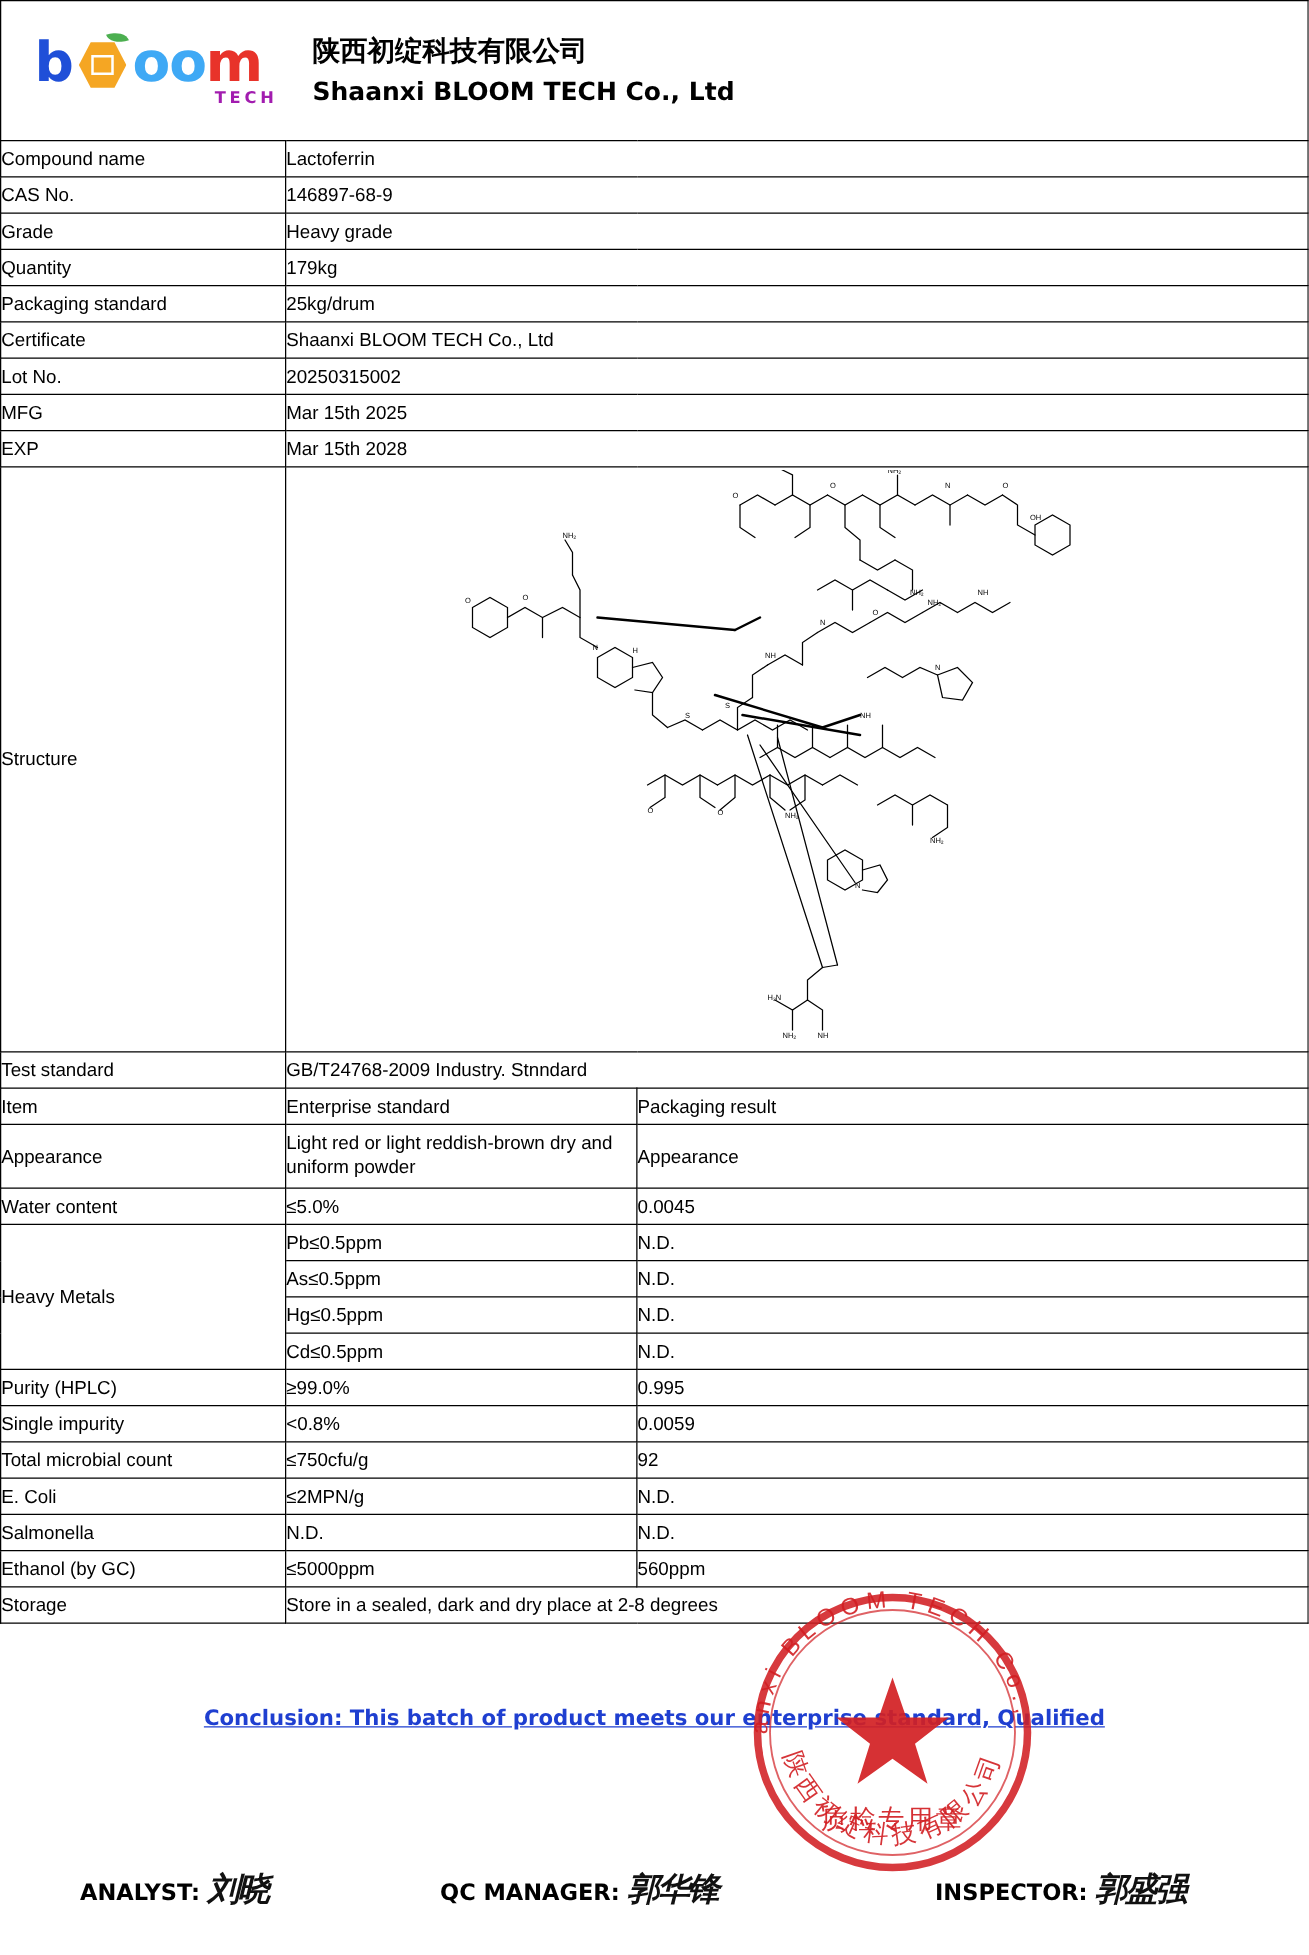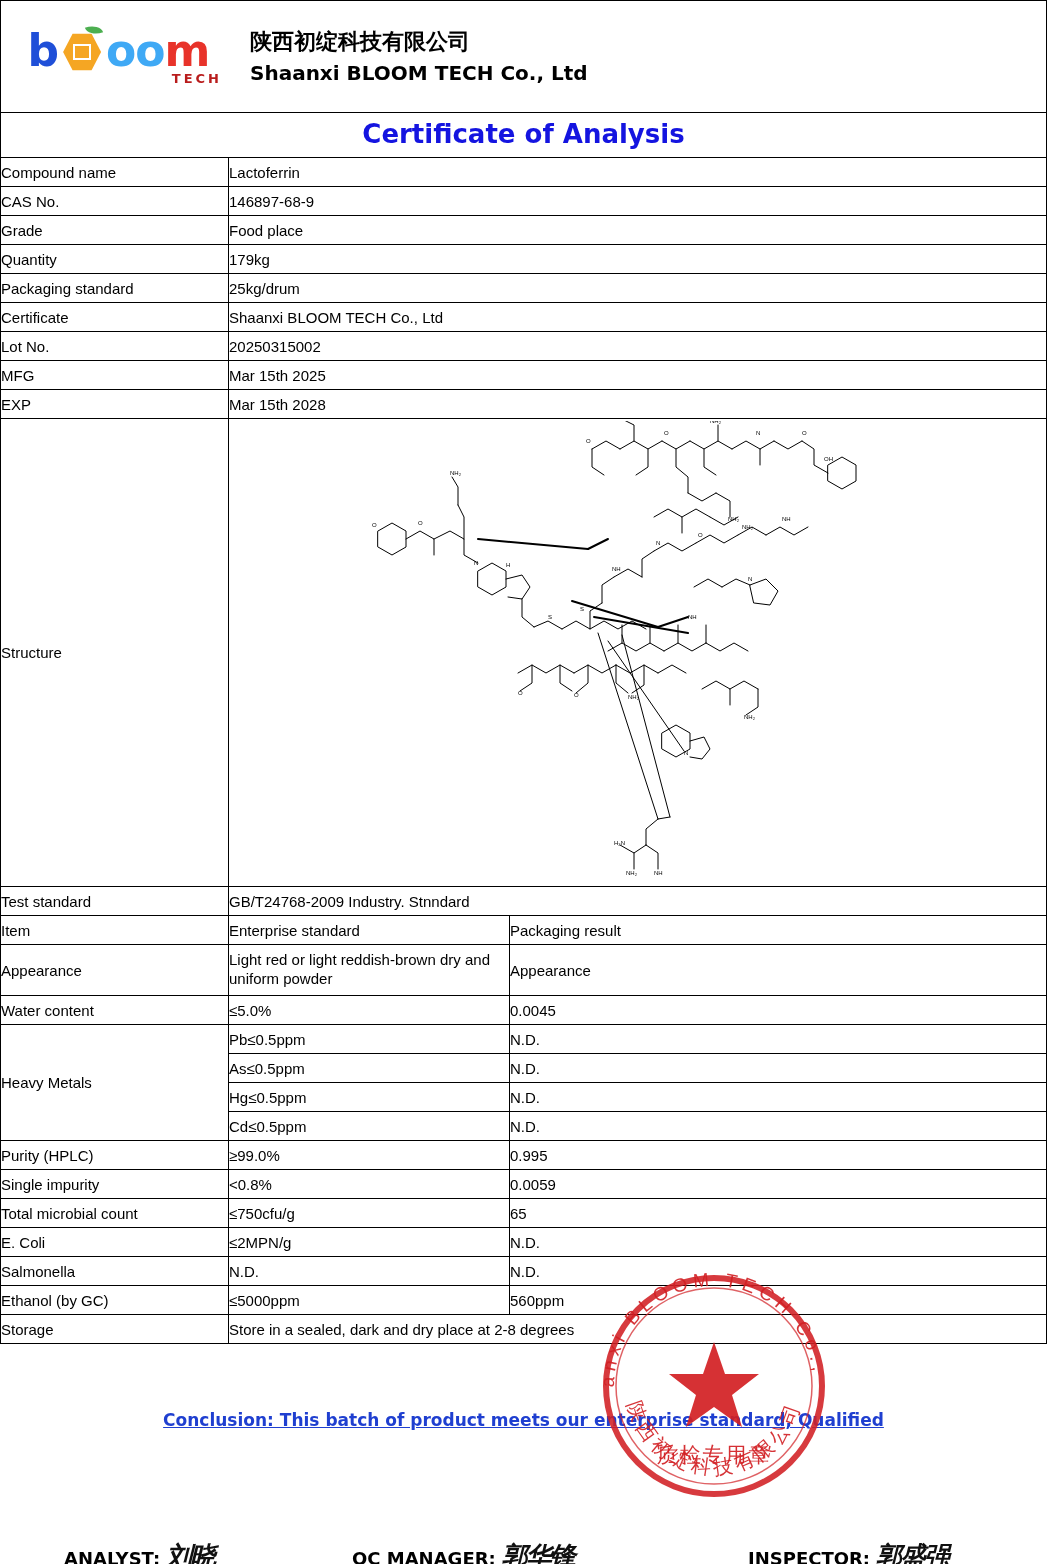--- a/index.html
+++ b/index.html
@@ -82,21 +82,21 @@
   .l-o2 { color: #3fa9f5; }
   .l-m { color: #e8332a; }
   .logo-tech {
     align-self: flex-end;
     margin-top: -4px;
     margin-right: 4px;
     font-family: "DejaVu Sans", sans-serif;
     font-size: 13px;
     font-weight: bold;
     letter-spacing: 3px;
-    color: #b91c1c;
+    color: #a21caf;
   }
   .company {
     padding-left: 24px;
   }
   .company .cn {
     font-size: 22px;
     font-weight: bold;
     font-family: "DejaVu Sans", sans-serif;
     line-height: 1.5;
   }
@@ -224,40 +224,39 @@
         <span class="l-m">m</span>
       </div>
       <div class="logo-tech">TECH</div>
     </div>
     <div class="company">
       <div class="cn">陕西初绽科技有限公司</div>
       <div class="en">Shaanxi BLOOM TECH Co., Ltd</div>
     </div>
   </div>
 
-  <div class="title-bar">Certificate of Analysis</div>
 
   <table class="coa">
     <colgroup>
       <col class="col-label">
       <col class="col-mid">
       <col>
     </colgroup>
     <tbody>
       <tr>
         <td>Compound name</td>
         <td colspan="2">Lactoferrin</td>
       </tr>
       <tr>
         <td>CAS No.</td>
         <td colspan="2">146897-68-9</td>
       </tr>
       <tr>
         <td>Grade</td>
-        <td colspan="2">Food place</td>
+        <td colspan="2">Heavy grade</td>
       </tr>
       <tr>
         <td>Quantity</td>
         <td colspan="2">179kg</td>
       </tr>
       <tr>
         <td>Packaging standard</td>
         <td colspan="2">25kg/drum</td>
       </tr>
       <tr>
@@ -457,21 +456,21 @@
         <td>0.995</td>
       </tr>
       <tr>
         <td>Single impurity</td>
         <td>&lt;0.8%</td>
         <td>0.0059</td>
       </tr>
       <tr>
         <td>Total microbial count</td>
         <td>≤750cfu/g</td>
-        <td>65</td>
+        <td>92</td>
       </tr>
       <tr>
         <td>E. Coli</td>
         <td>≤2MPN/g</td>
         <td>N.D.</td>
       </tr>
       <tr>
         <td>Salmonella</td>
         <td>N.D.</td>
         <td>N.D.</td>

